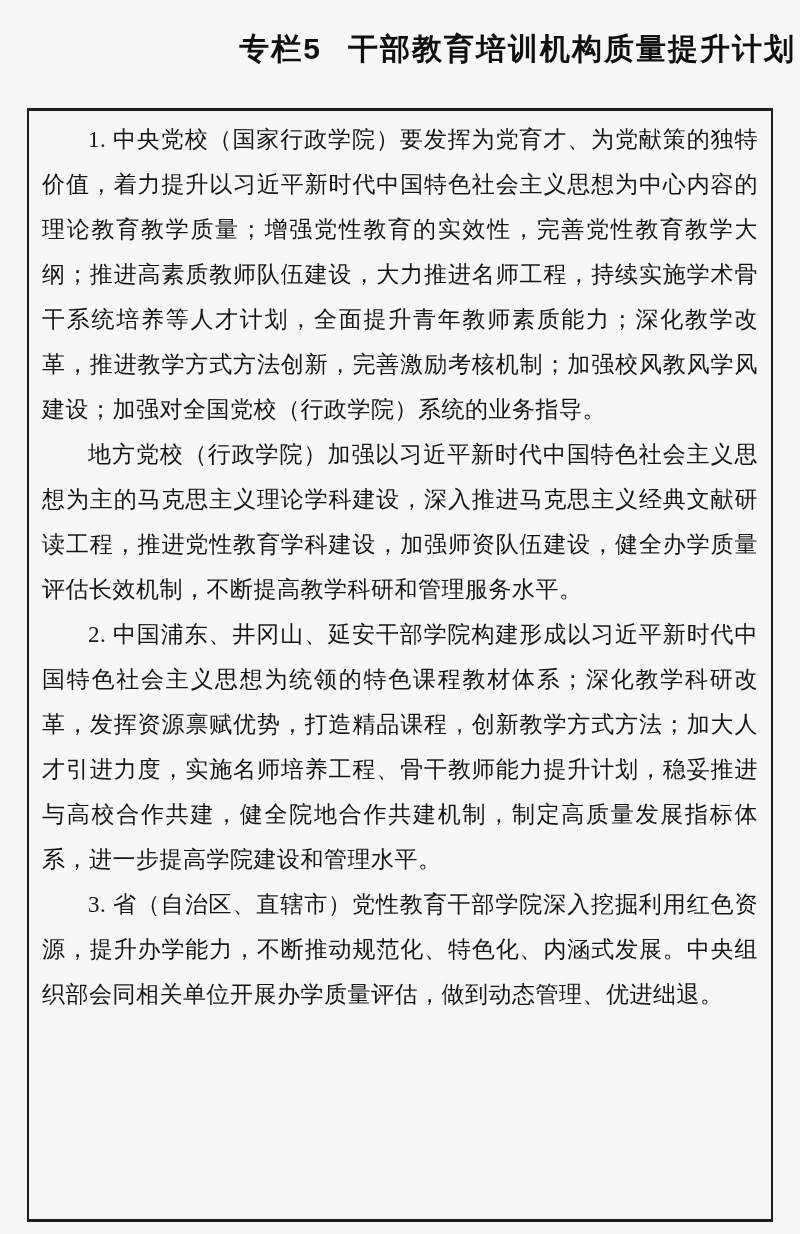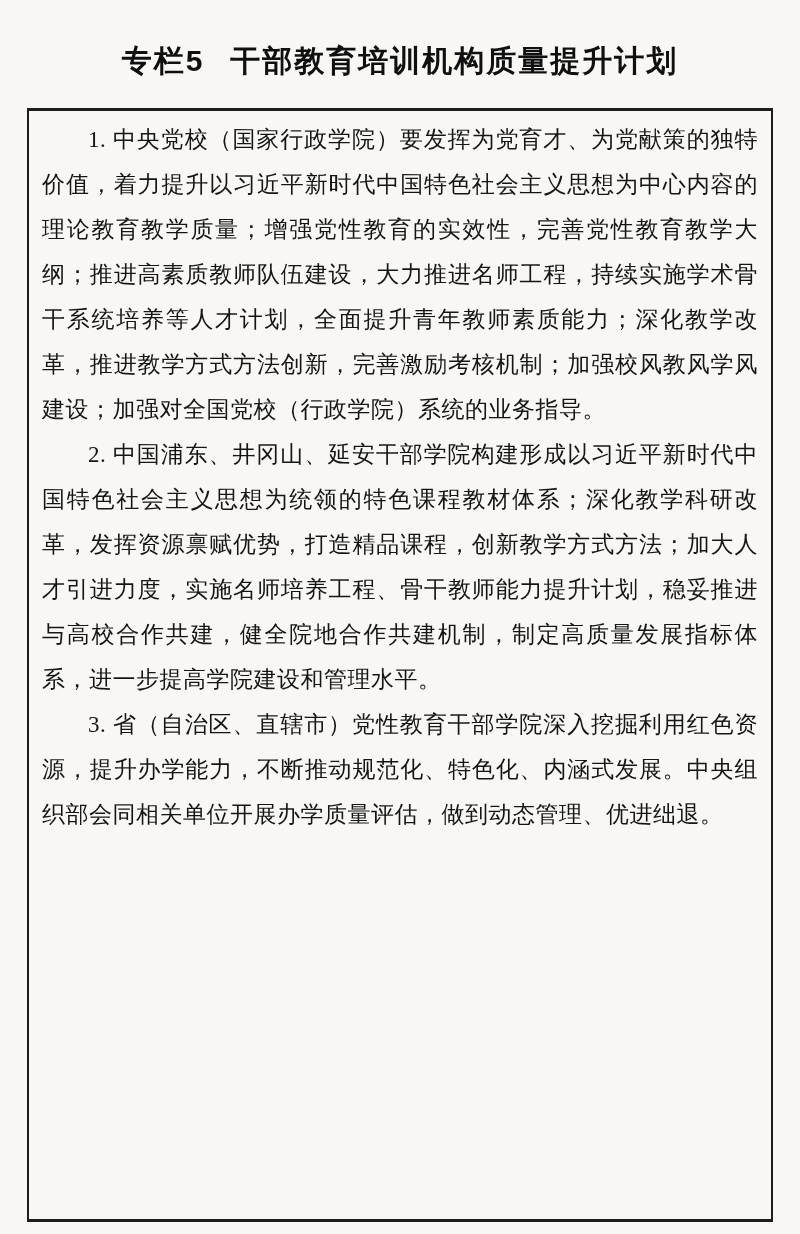--- a/index.html
+++ b/index.html
@@ -10,23 +10,23 @@
   .page {
     position: relative;
     width: 800px;
     height: 1234px;
     background: #f8f7f4;
     overflow: hidden;
     font-family: "Liberation Serif", "DejaVu Serif", serif;
     color: #161616;
   }
   .doc-title {
-    margin: 16px;
+    margin: 4px;
     padding-top: 26px;
-    text-align: center;
+    text-align: right;
     font-family: "Liberation Sans", "DejaVu Sans", sans-serif;
     font-weight: 700;
     font-size: 30px;
     line-height: 38px;
     letter-spacing: 2px;
     color: #101010;
   }
   .doc-title .title-gap {
     display: inline-block;
     width: 26px;
@@ -58,18 +58,19 @@
 <body>
 
 <div class="page">
 
   <h1 class="doc-title">
     <span>专栏5</span><span class="title-gap"></span><span>干部教育培训机构质量提升计划</span>
   </h1>
 
   <div class="box">
     <p>1. 中央党校（国家行政学院）要发挥为党育才、为党献策的独特价值，着力提升以习近平新时代中国特色社会主义思想为中心内容的理论教育教学质量；增强党性教育的实效性，完善党性教育教学大纲；推进高素质教师队伍建设，大力推进名师工程，持续实施学术骨干系统培养等人才计划，全面提升青年教师素质能力；深化教学改革，推进教学方式方法创新，完善激励考核机制；加强校风教风学风建设；加强对全国党校（行政学院）系统的业务指导。</p>
+    <p>地方党校（行政学院）加强以习近平新时代中国特色社会主义思想为主的马克思主义理论学科建设，深入推进马克思主义经典文献研读工程，推进党性教育学科建设，加强师资队伍建设，健全办学质量评估长效机制，不断提高教学科研和管理服务水平。</p>
     <p>2. 中国浦东、井冈山、延安干部学院构建形成以习近平新时代中国特色社会主义思想为统领的特色课程教材体系；深化教学科研改革，发挥资源禀赋优势，打造精品课程，创新教学方式方法；加大人才引进力度，实施名师培养工程、骨干教师能力提升计划，稳妥推进与高校合作共建，健全院地合作共建机制，制定高质量发展指标体系，进一步提高学院建设和管理水平。</p>
     <p>3. 省（自治区、直辖市）党性教育干部学院深入挖掘利用红色资源，提升办学能力，不断推动规范化、特色化、内涵式发展。中央组织部会同相关单位开展办学质量评估，做到动态管理、优进绌退。</p>
 
   </div>
 
 </div>
 
 </body></html>

